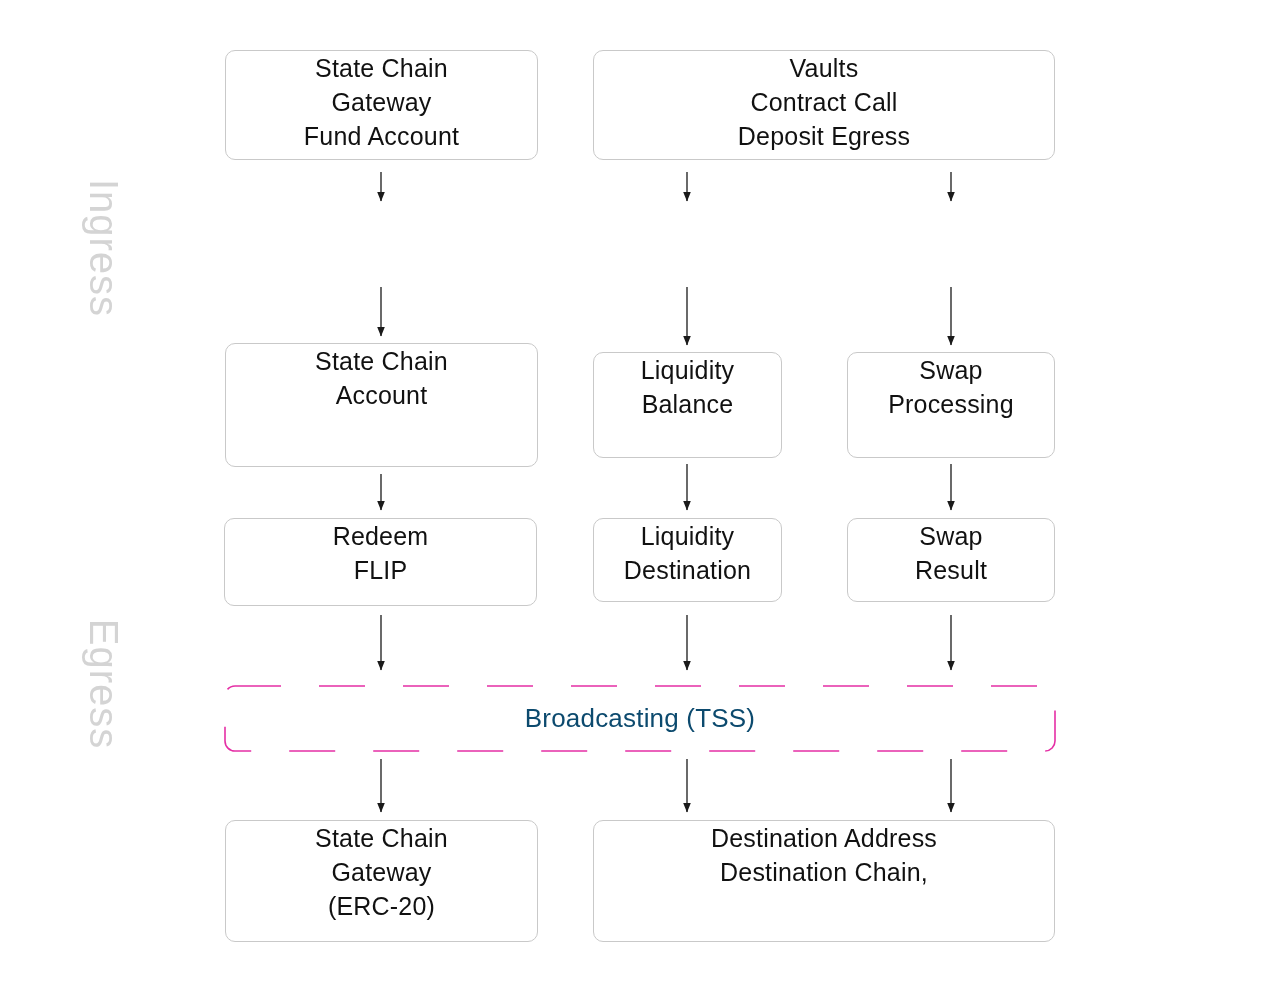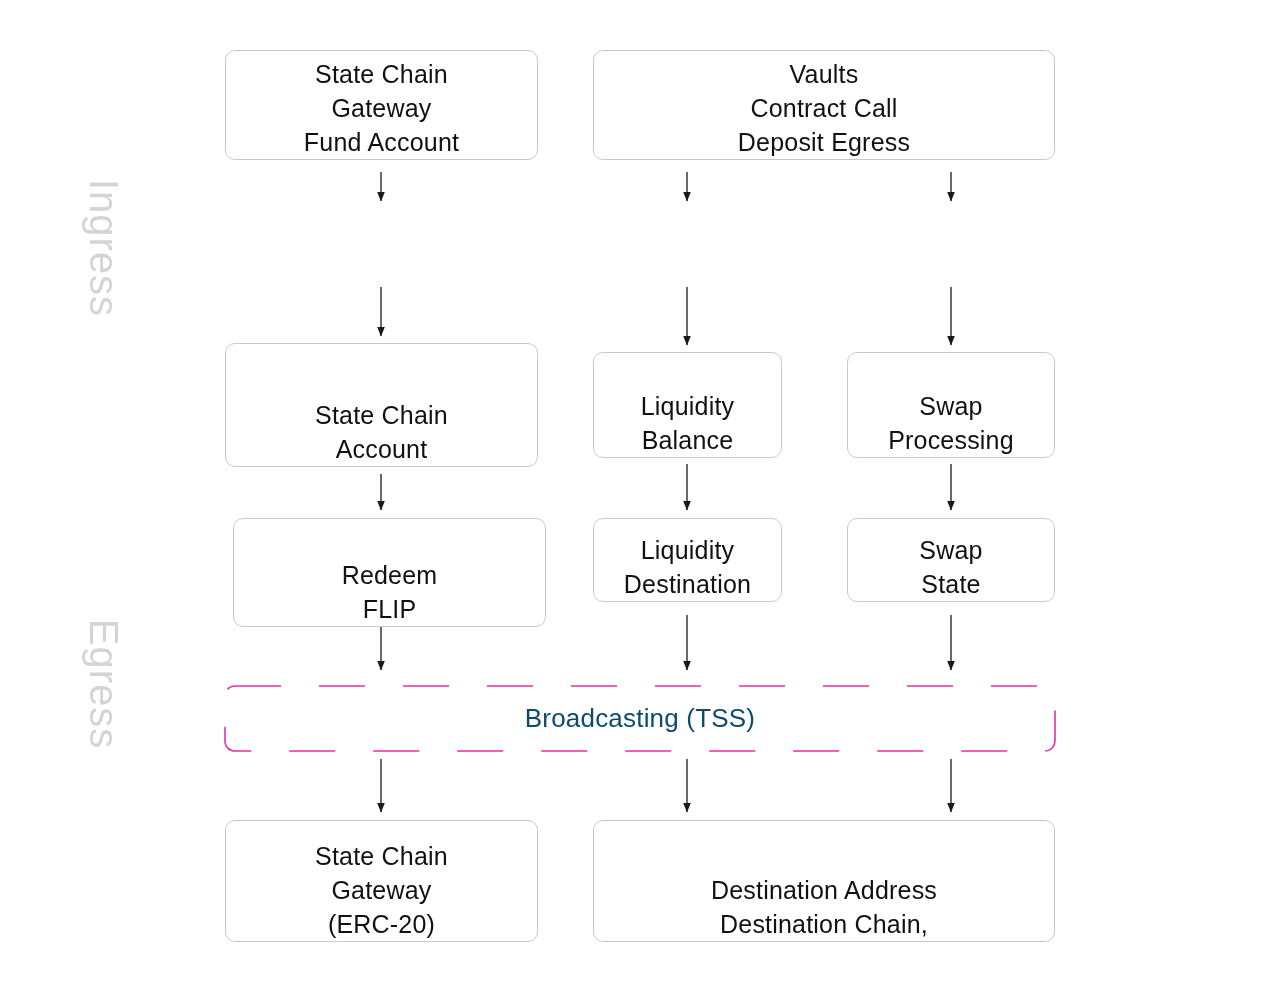--- a/index.html
+++ b/index.html
@@ -23,21 +23,21 @@
   }
   .box {
     position: absolute;
     box-sizing: border-box;
     background: #ffffff;
     border: 1.5px solid #c9c9c9;
     border-radius: 10px;
     display: flex;
     flex-direction: column;
     align-items: center;
-    justify-content: flex-end;
+    justify-content: flex-start;
     text-align: center;
     color: #111111;
     font-size: 25px;
     line-height: 34px;
     letter-spacing: 0.2px;
   }
   .phase {
     position: absolute;
     box-sizing: border-box;
   }
@@ -126,33 +126,33 @@
   <div class="box" style="left:593px;top:352px;width:189px;height:106px">
     <div>Liquidity</div>
     <div>Balance</div>
   </div>
 
   <div class="box" style="left:847px;top:352px;width:208px;height:106px">
     <div>Swap</div>
     <div>Processing</div>
   </div>
 
-  <div class="box" style="left:233px;top:518px;width:313px;height:109px">
+  <div class="box" style="left:224px;top:518px;width:313px;height:88px">
     <div>Redeem</div>
     <div>FLIP</div>
   </div>
 
   <div class="box" style="left:593px;top:518px;width:189px;height:84px">
     <div>Liquidity</div>
     <div>Destination</div>
   </div>
 
   <div class="box" style="left:847px;top:518px;width:208px;height:84px">
     <div>Swap</div>
-    <div>State</div>
+    <div>Result</div>
   </div>
 
   <div class="phase" style="left:224px;top:685px;width:832px;height:67px">
     <svg width="832" height="67">
       <rect x="1" y="1" width="830" height="65" rx="10" fill="none" stroke-width="1.6" stroke-dasharray="46 38" stroke="#e52fa5"></rect>
     </svg>
     <div class="phase-label" style="color: #0c4a6e;">Broadcasting (TSS)</div>
   </div>
 
   <div class="box" style="left:225px;top:820px;width:313px;height:122px">

